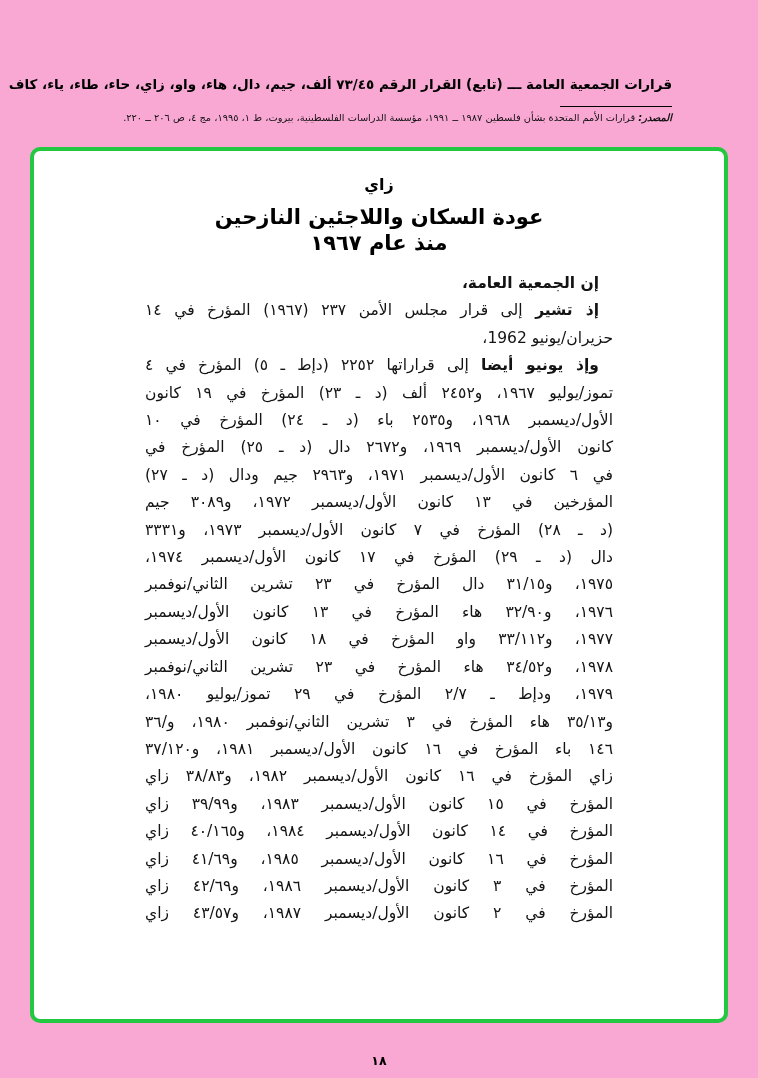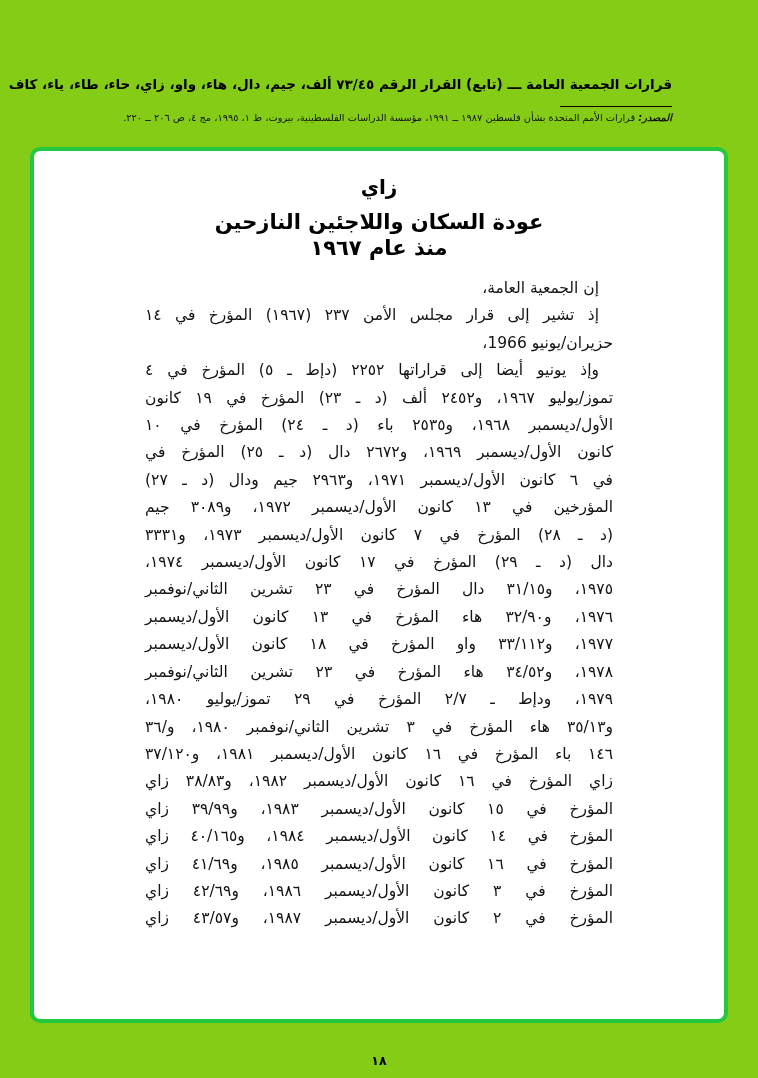--- a/index.html
+++ b/index.html
@@ -1,44 +1,44 @@
 <!DOCTYPE html>
 <html lang="ar" dir="rtl" style="--accent: #22c940;"><head>
 <meta charset="utf-8">
 <style>
   html,body{margin:0;padding:0;background:#ffffff;}
   body{font-family:"DejaVu Sans", sans-serif; color:#131313;}
-  .page{position:relative;width:758px;height:1078px;background:#84cc16;margin:0 auto;overflow:hidden;direction:rtl;}
+  .page{position:relative;width:758px;height:1078px;background:#f9a8d4;margin:0 auto;overflow:hidden;direction:rtl;}
 
   
   .hdr{position:absolute;top:76px;right:86px;left:60px;direction:rtl;text-align:right;
        font-weight:700;font-size:13.5px;letter-spacing:0;color:#000;white-space:nowrap;}
 
   
   .rule{position:absolute;top:106px;right:86px;width:112px;height:1px;background:#000;}
 
   
   .src{position:absolute;top:112px;right:86px;left:40px;direction:rtl;text-align:right;
        font-size:9.8px;color:#111;white-space:nowrap;}
   .src-label{font-weight:700;font-style:italic;}
 
   
   .box{position:absolute;top:147px;right:30px;width:698px;height:876px;box-sizing:border-box;
        border:4px solid var(--accent,#22c940);border-radius:10px;background:#fff;}
   .box-inner{padding:0 111px;direction:rtl;}
 
-  .section-letter{margin:24px 0 10px;font-size:20px;font-weight:700;text-align:center;color:#000;}
+  .section-letter{margin:24px 0 10px;font-size:16px;font-weight:700;text-align:center;color:#000;}
   .res-title{font-size:21px;font-weight:700;text-align:center;line-height:26px;color:#000;}
 
   .body-text{margin-top:14px;font-size:15.5px;line-height:27.4px;direction:rtl;color:#131313;}
   .para{margin:0;}
   .line{text-align:right;}
   .line.j{text-align:justify;text-align-last:justify;}
   .line.ind{padding-right:14px;}
-  .lead{font-weight:400;}
+  .lead{font-weight:700;}
 
   
   .pagenum{position:absolute;bottom:10px;left:0;right:0;text-align:center;
            font-size:12.5px;font-weight:700;color:#000;}
 </style>
 </head>
 <body>
 
 <div class="page">
 
@@ -54,21 +54,21 @@
       <div class="res-title">
         <div>عودة السكان واللاجئين النازحين</div>
         <div>منذ عام ١٩٦٧</div>
       </div>
       <div class="body-text">
           <div class="para">
             <div class="line ind"><span class="lead">إن الجمعية العامة،</span></div>
           </div>
           <div class="para">
             <div class="line j ind"><span class="lead">إذ تشير</span> إلى قرار مجلس الأمن ٢٣٧ (١٩٦٧) المؤرخ في ١٤</div>
-            <div class="line">حزيران/يونيو 1966،</div>
+            <div class="line">حزيران/يونيو 1962،</div>
           </div>
           <div class="para">
             <div class="line j ind"><span class="lead">وإذ يونيو أيضا</span> إلى قراراتها ٢٢٥٢ (دإط ـ ٥) المؤرخ في ٤</div>
             <div class="line j">تموز/يوليو ١٩٦٧، و٢٤٥٢ ألف (د ـ ٢٣) المؤرخ في ١٩ كانون</div>
             <div class="line j">الأول/ديسمبر ١٩٦٨، و٢٥٣٥ باء (د ـ ٢٤) المؤرخ في ١٠</div>
             <div class="line j">كانون الأول/ديسمبر ١٩٦٩، و٢٦٧٢ دال (د ـ ٢٥) المؤرخ في</div>
             <div class="line j">في ٦ كانون الأول/ديسمبر ١٩٧١، و٢٩٦٣ جيم ودال (د ـ ٢٧)</div>
             <div class="line j">المؤرخين في ١٣ كانون الأول/ديسمبر ١٩٧٢، و٣٠٨٩ جيم</div>
             <div class="line j">(د ـ ٢٨) المؤرخ في ٧ كانون الأول/ديسمبر ١٩٧٣، و٣٣٣١</div>
             <div class="line j">دال (د ـ ٢٩) المؤرخ في ١٧ كانون الأول/ديسمبر ١٩٧٤،</div>

